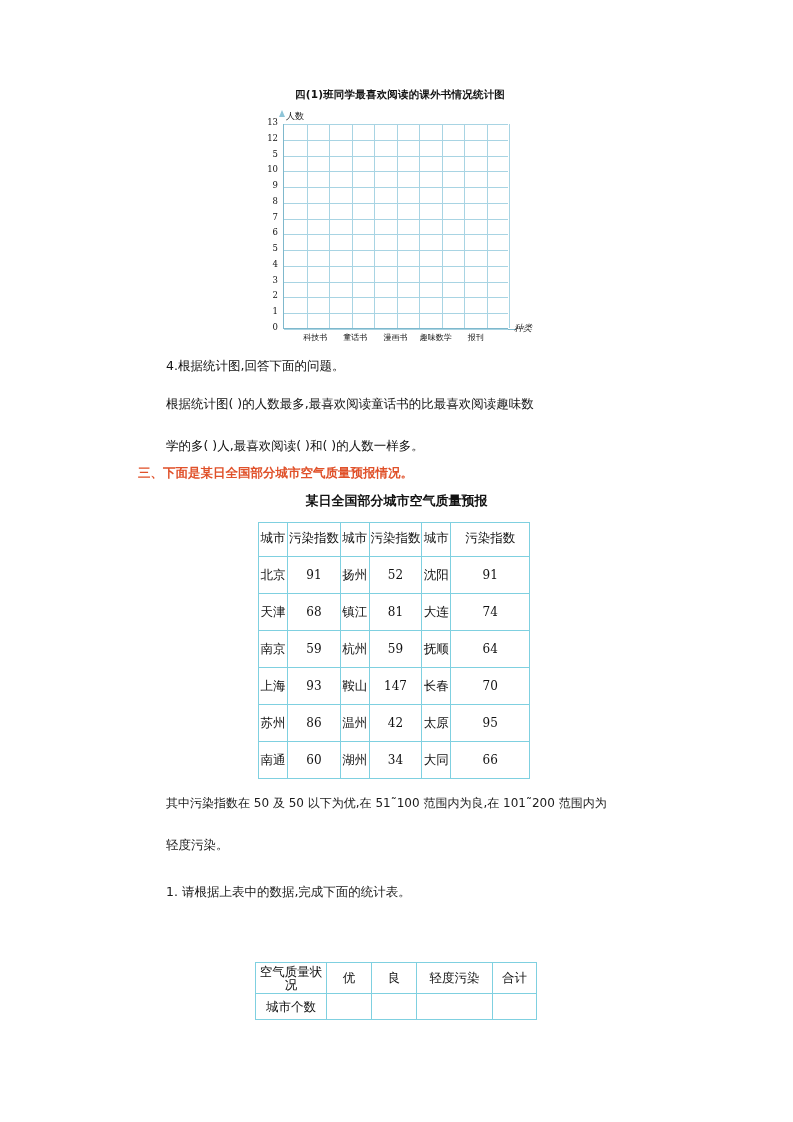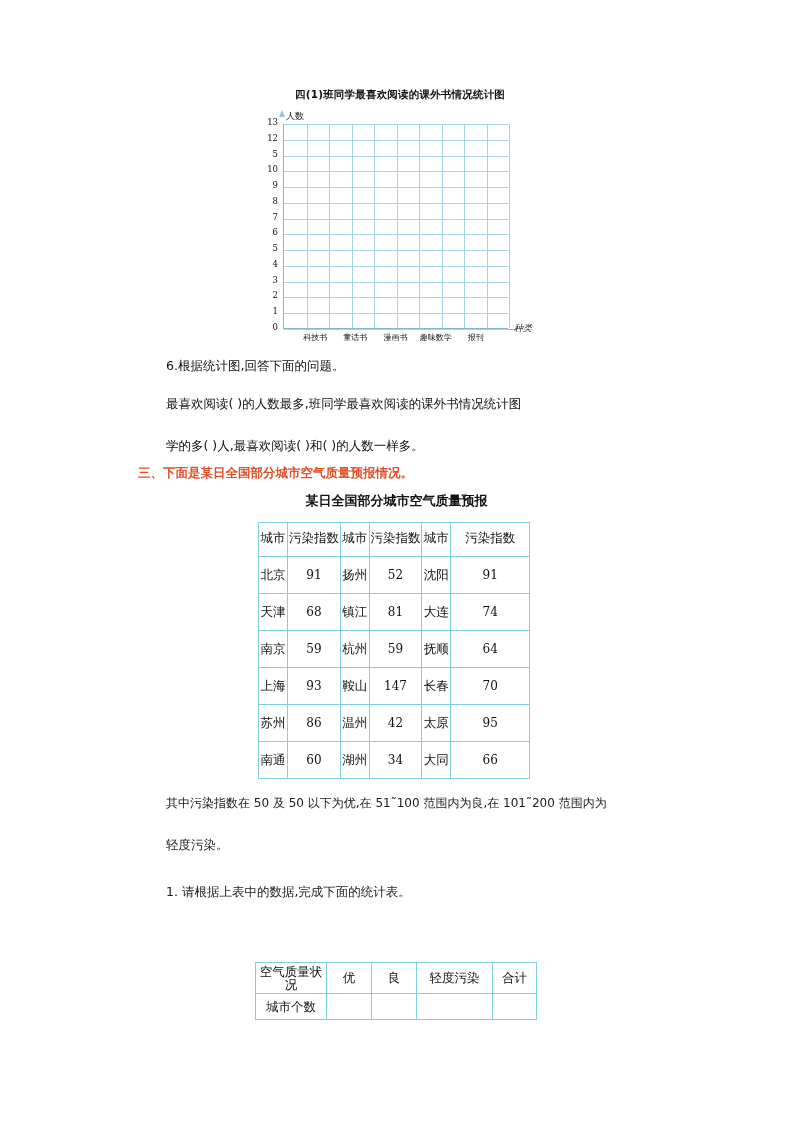--- a/index.html
+++ b/index.html
@@ -275,22 +275,22 @@
         <span style="left: 72.3214px;">童话书</span>
         <span style="left: 112.5px;">漫画书</span>
         <span style="left: 152.679px;">趣味数学</span>
         <span style="left: 192.857px;">报刊</span>
       </div>
     <div class="x-arrow-line"></div>
     <div class="x-axis-name">种类</div>
   </div>
 </div>
 
-<div class="q-block q2-head">6.根据统计图,回答下面的问题。</div>
-<div class="q-block q2-l1">最喜欢阅读(        )的人数最多,班同学最喜欢阅读的课外书情况统计图</div>
+<div class="q-block q2-head">4.根据统计图,回答下面的问题。</div>
+<div class="q-block q2-l1">根据统计图(        )的人数最多,最喜欢阅读童话书的比最喜欢阅读趣味数</div>
 <div class="q-block q2-l2">学的多(      )人,最喜欢阅读(        )和(        )的人数一样多。</div>
 
 <div class="sec3-head">三、下面是某日全国部分城市空气质量预报情况。</div>
 <div class="tbl-title">某日全国部分城市空气质量预报</div>
 
 <table class="city-table">
   <tbody>
       <tr class="head">
         <td class="city">城市</td>
         <td class="idx">污染指数</td>

